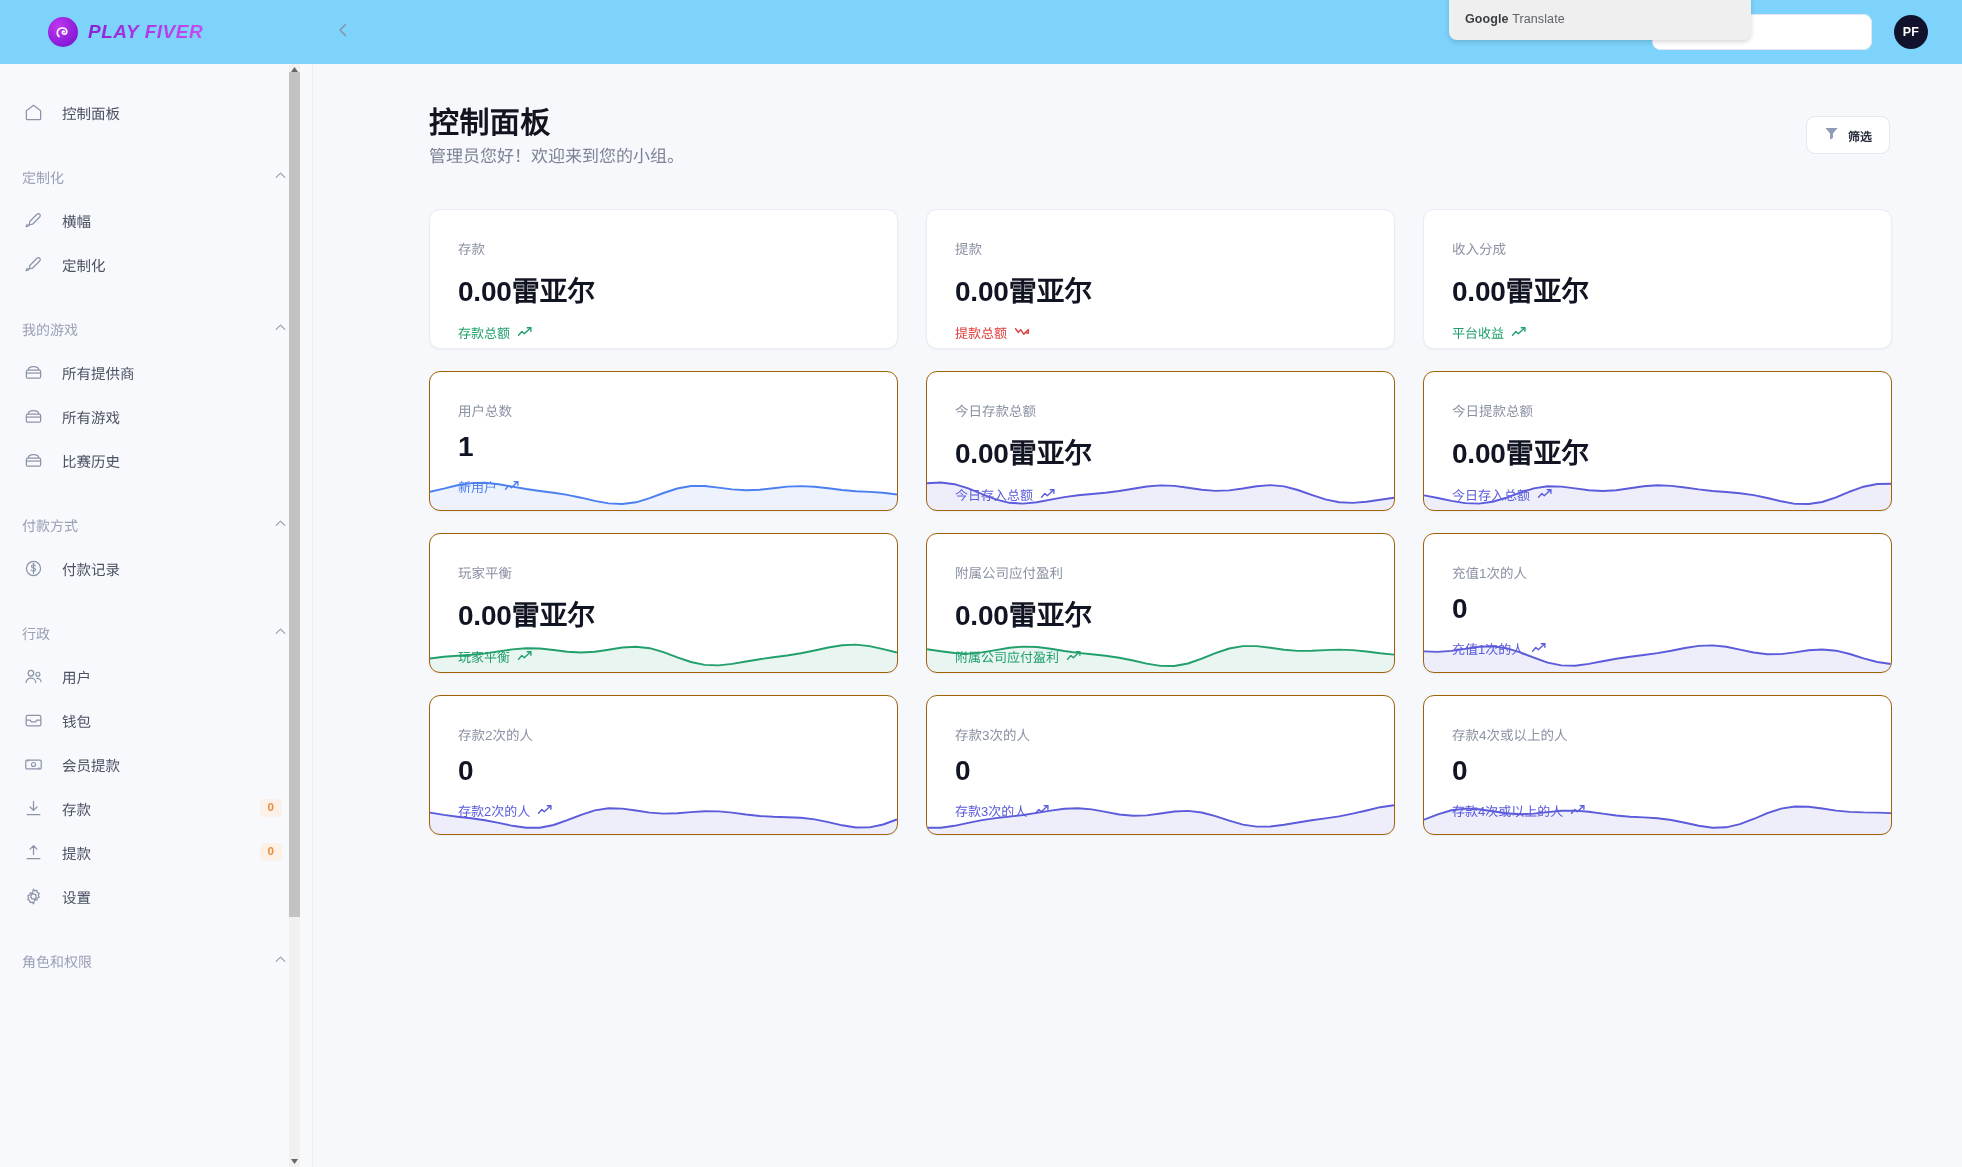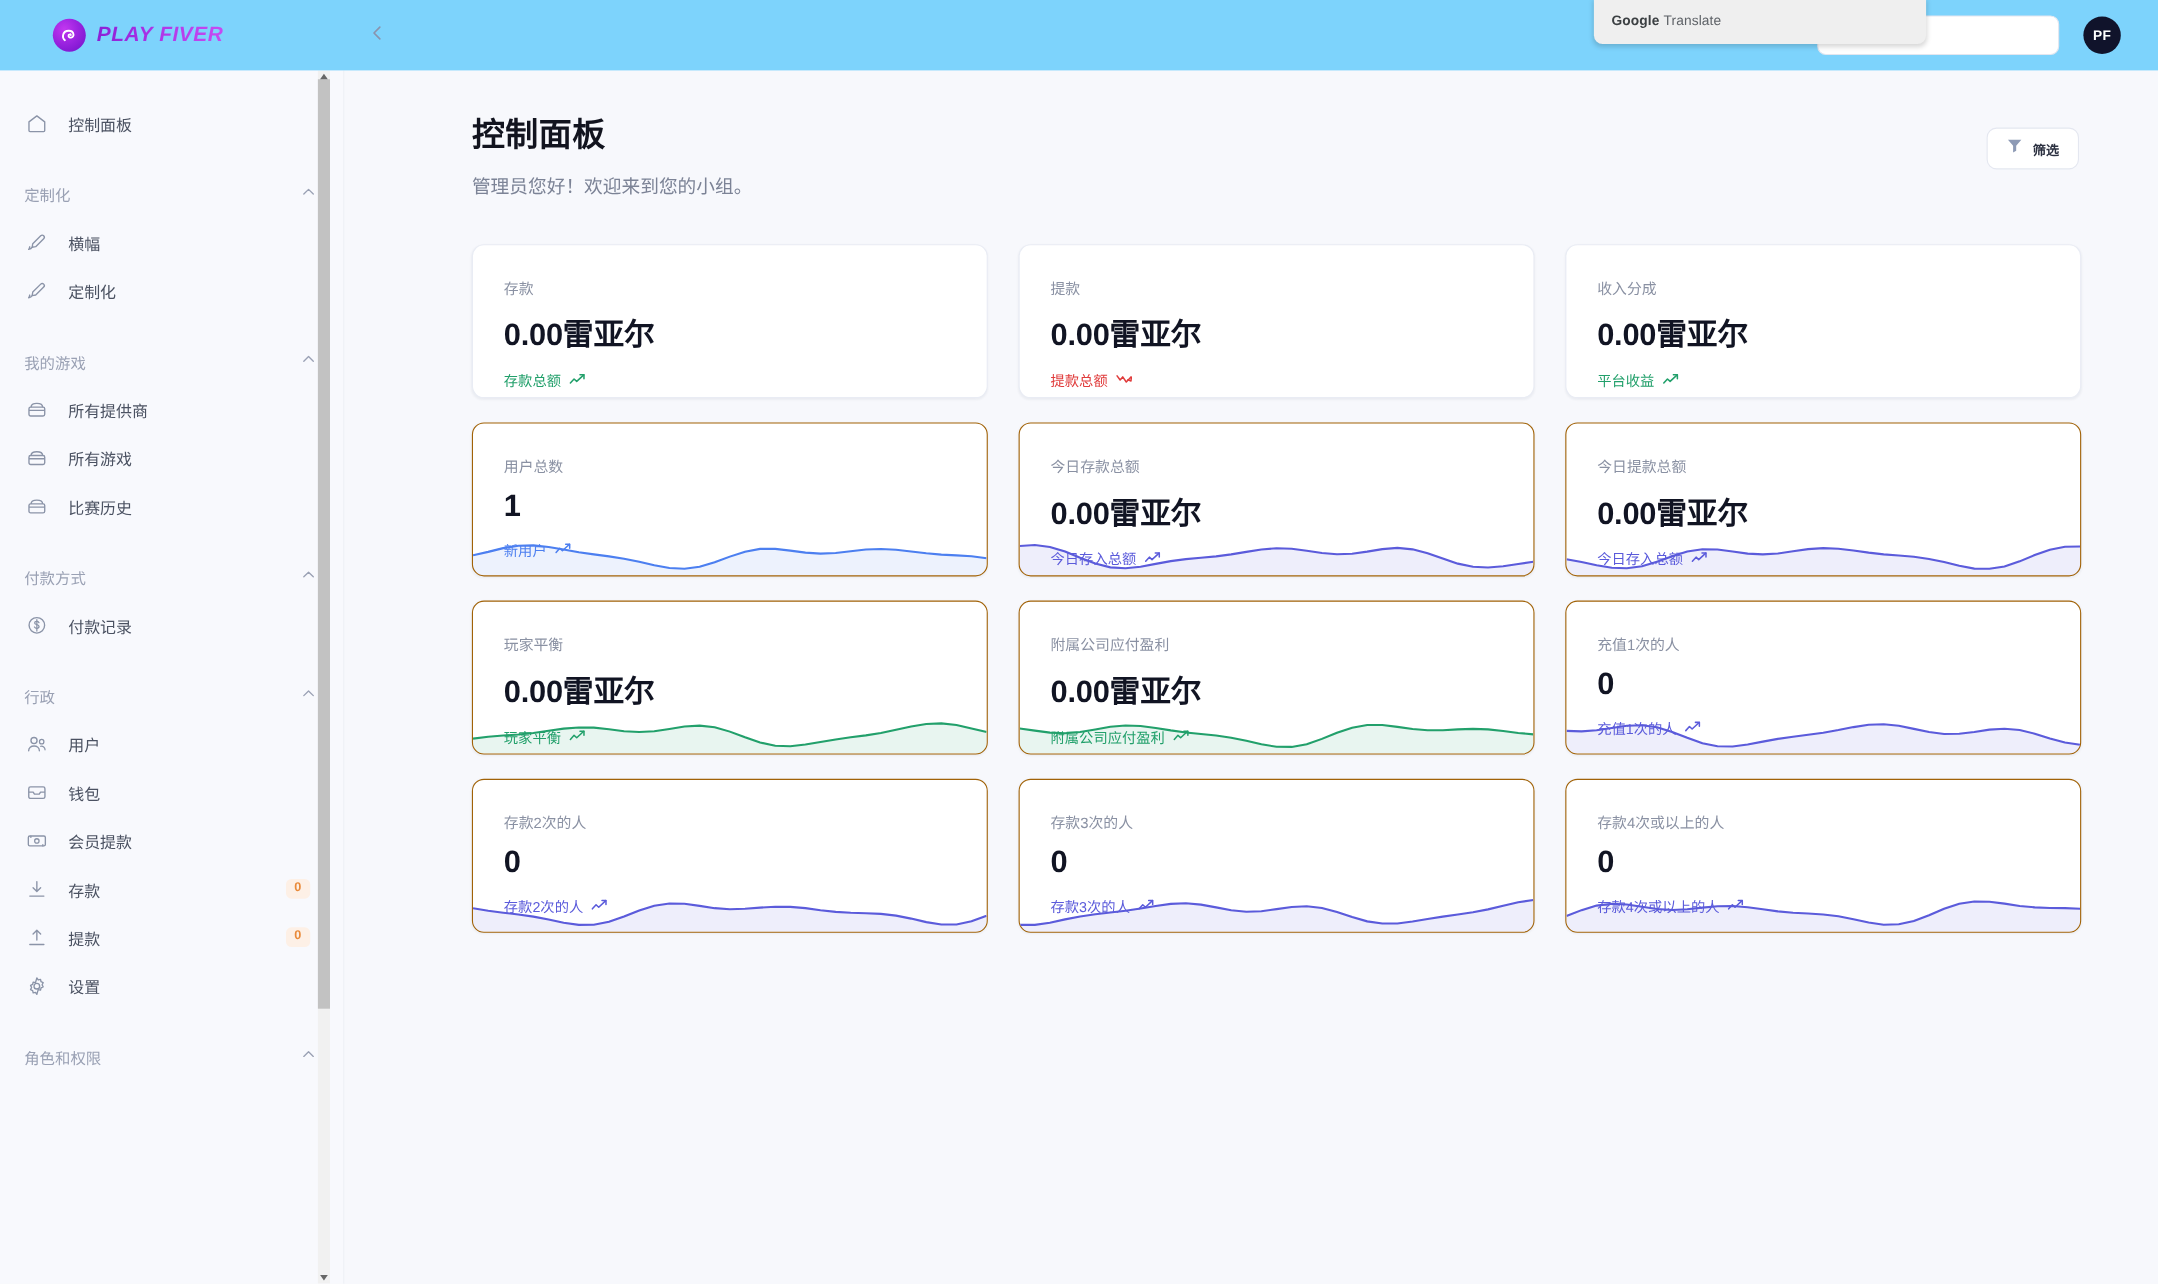--- a/index.html
+++ b/index.html
@@ -100,21 +100,21 @@
   .sb-arrow { position: absolute; right: 12px; width: 11px; height: 11px; display:flex; align-items:center; justify-content:center; }
   .sb-arrow.up { top: 0px; }
   .sb-arrow.down { bottom: 0px; }
 
   
   .main { position: absolute; top: 64px; left: 313px; width: 1649px; height: 1103px; }
   .page-head {
     padding: 34px 72px 0 116px; display: flex; align-items: flex-start;
   }
   .page-title { font-size: 30px; font-weight: 700; color: #12141f; letter-spacing: .4px; }
-  .page-sub { font-size: 17px; color: #7c8396; margin-top: 13px; }
+  .page-sub { font-size: 17px; color: #7c8396; }
   .filter-btn {
     margin-left: auto; margin-top: 18px;
     height: 38px; border: 1px solid #e4e7f0; border-radius: 9px; background: #fff;
     display: flex; align-items: center; gap: 9px; padding: 0 17px; cursor: pointer;
   }
   .filter-label { font-size: 12px; color: #2b3040; font-weight: 600; }
 
   .cards {
     margin: 42px 0 0 0; padding: 0 70px 0 116px;
     display: grid; grid-template-columns: repeat(3, 1fr);

